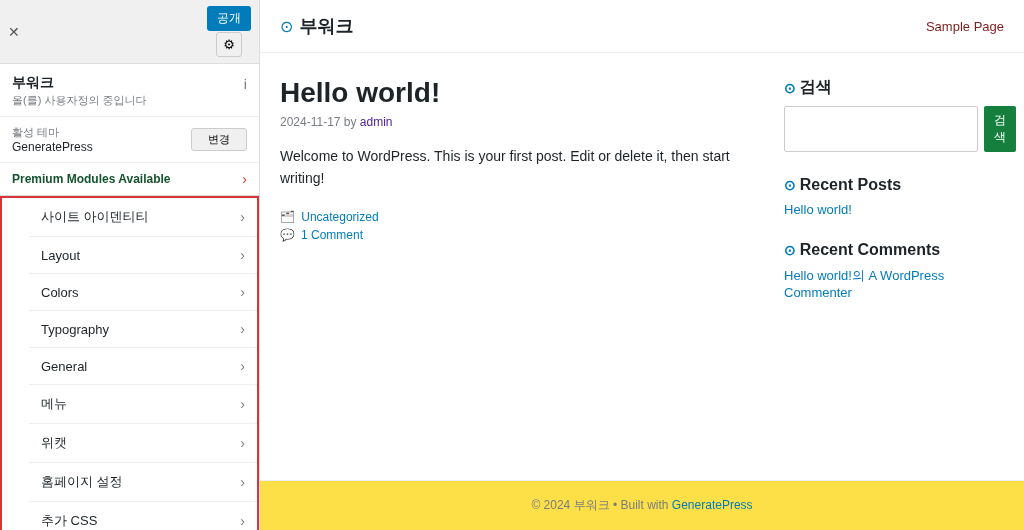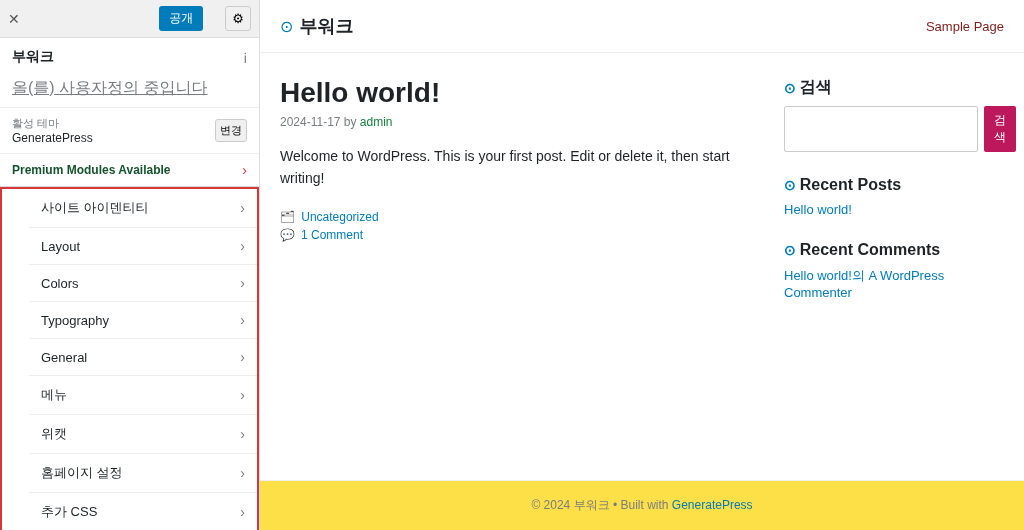--- a/index.html
+++ b/index.html
@@ -30,21 +30,22 @@
       gap: 6px;
     }
     .top-bar-close {
       font-size: 14px;
       cursor: pointer;
       color: #555;
     }
     .top-bar-right {
       display: flex;
       align-items: center;
-      gap: 22px;
+      gap: 1px;
+      flex-direction: column;
     }
     .publish-btn {
       background: #007cba;
       color: #fff;
       border: none;
       border-radius: 3px;
       padding: 4px 10px;
       font-size: 12px;
       cursor: pointer;
     }
@@ -65,45 +66,44 @@
       font-weight: 600;
       color: #1d2327;
     }
     .sidebar-info-icon {
       float: right;
       color: #787c82;
       cursor: pointer;
       font-size: 14px;
     }
     .sidebar-subtitle {
-      font-size: 16px;
-      color: #787c82;
-      margin-top: 12px;
-      text-decoration: underline;
+      font-size: 11px;
+      color: #787c82;
+      margin-top: 1px;
     }
     .sidebar-theme-row {
       padding: 8px 12px;
       border-bottom: 1px solid #eee;
       display: flex;
       align-items: center;
       justify-content: space-between;
     }
     .theme-label {
       font-size: 11px;
       color: #787c82;
     }
     .theme-name {
       font-size: 12px;
       color: #1d2327;
     }
     .change-btn {
       background: #f0f0f1;
       border: 1px solid #ccc;
       border-radius: 3px;
-      padding: 3px 4px;
+      padding: 3px 16px;
       font-size: 11px;
       cursor: pointer;
     }
     .premium-banner {
       background: #fff;
       padding: 8px 12px;
       border-bottom: 1px solid #ddd;
       display: flex;
       align-items: center;
       justify-content: space-between;
@@ -224,21 +224,21 @@
       font-weight: 700;
       color: #1d2327;
       margin-bottom: 6px;
     }
     .post-meta {
       font-size: 12px;
       color: #787c82;
       margin-bottom: 16px;
     }
     .post-meta a {
-      color: #15803d;
+      color: #4c1d95;
       text-decoration: none;
     }
     .post-content {
       font-size: 14px;
       color: #1d2327;
       line-height: 1.6;
       margin-bottom: 20px;
     }
     .post-footer {
       font-size: 12px;
@@ -285,21 +285,21 @@
       gap: 6px;
     }
     .search-input {
       flex: 1;
       border: 1px solid #ccc;
       padding: 6px 8px;
       font-size: 13px;
       border-radius: 2px;
     }
     .search-btn {
-      background: #be185d;
+      background: #15803d;
       color: #fff;
       border: none;
       padding: 6px 10px;
       font-size: 12px;
       cursor: pointer;
       border-radius: 2px;
     }
     .widget-link {
       display: block;
       color: #007cba;

